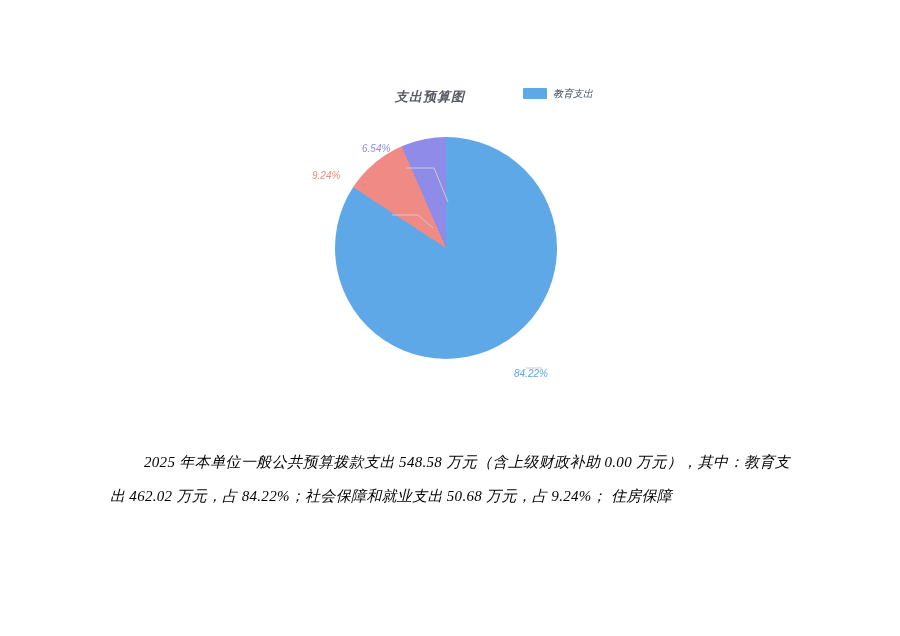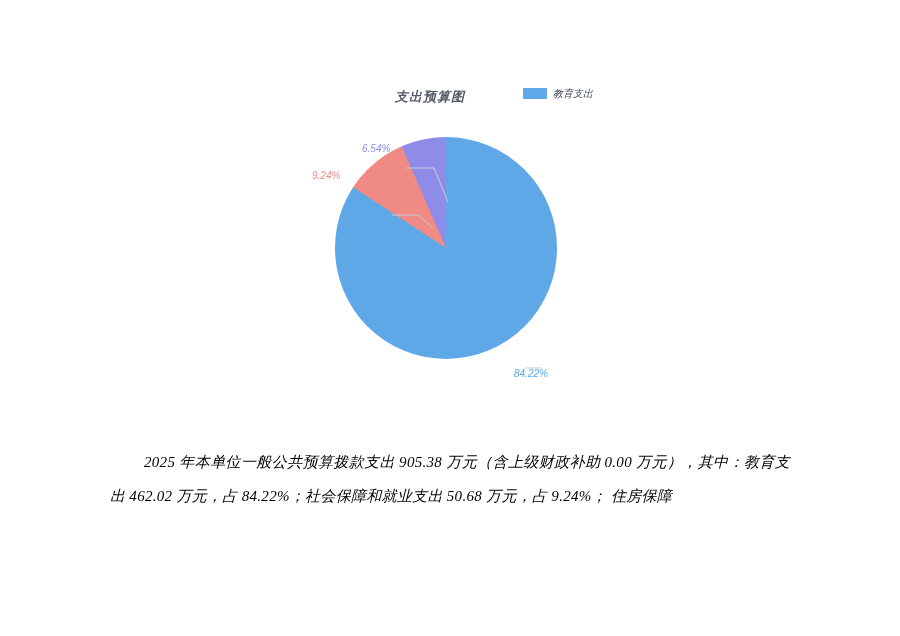--- a/index.html
+++ b/index.html
@@ -166,16 +166,16 @@
         <polyline points="196,228 212,228" fill="none" stroke="#c9cbd6" stroke-width="1"></polyline>
       </svg>
     </div>
 
     <div class="dlabel dl-housing">6.54%</div>
     <div class="dlabel dl-social">9.24%</div>
     <div class="dlabel dl-edu">84.22%</div>
   </div>
 
   <div class="body-text">
-    <p class="para"><span class="indent"></span><span>2025 年本单位一般公共预算拨款支出 905.38 万元（含上级财政补助 0.00 万元），其中：教育支出 462.02 万元，占 84.22%；社会保障和就业支出 50.68 万元，占 9.24%； 住房保障</span></p>
+    <p class="para"><span class="indent"></span><span>2025 年本单位一般公共预算拨款支出 548.58 万元（含上级财政补助 0.00 万元），其中：教育支出 462.02 万元，占 84.22%；社会保障和就业支出 50.68 万元，占 9.24%； 住房保障</span></p>
   </div>
 
 </div>
 
 </body></html>

